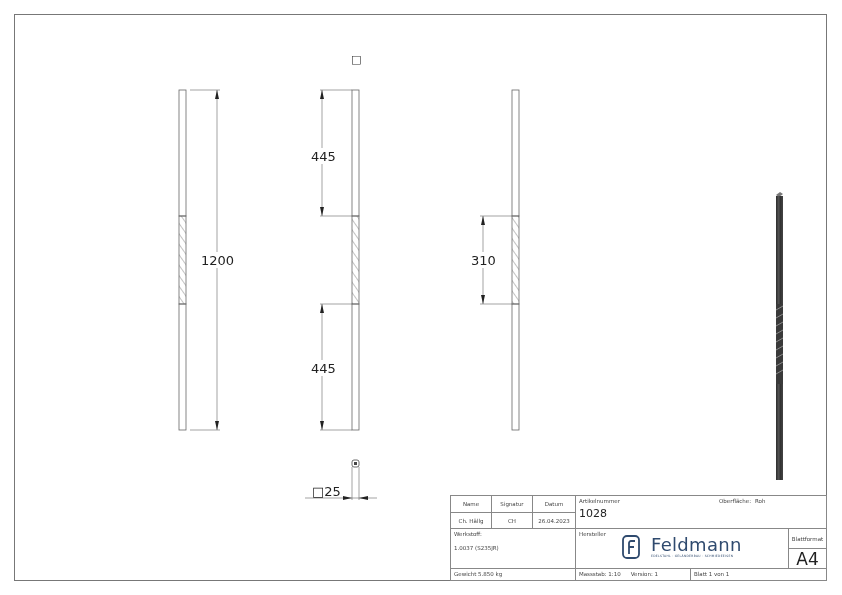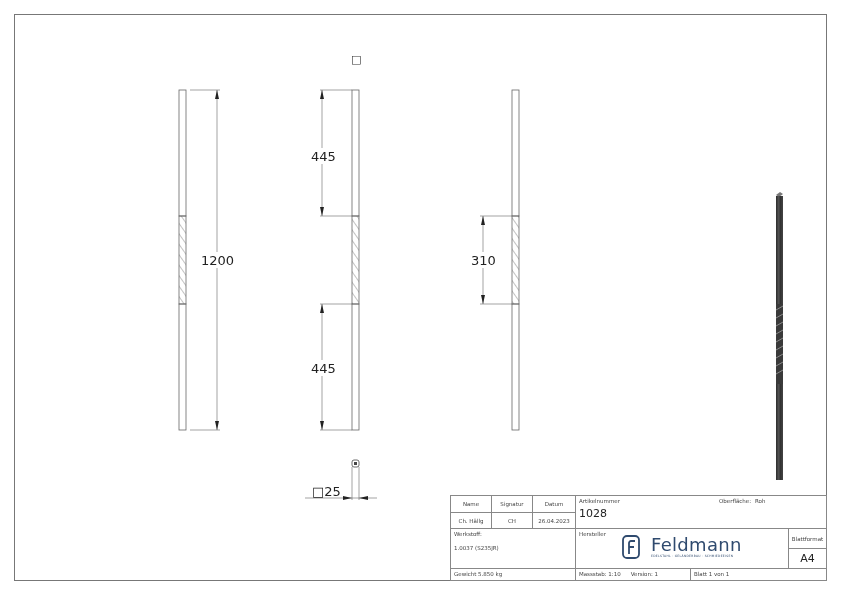--- a/index.html
+++ b/index.html
@@ -141,20 +141,20 @@
         <path d="M7 19 V8 a2 2 0 0 1 2 -2 H13 M7 12 H12" fill="none" stroke="#2f4a6e" stroke-width="1.8"></path>
       </svg>
       <div>
         <div class="logo-word">Feldmann</div>
         <div class="logo-sub">EDELSTAHL · GELÄNDERBAU · SCHMIEDEEISEN</div>
       </div>
     </div>
   </div>
 
   <div class="cell ctr" style="left:338px;top:33px;width:39px;height:21px;">Blattformat</div>
-  <div class="cell ctr big" style="left:338px;top:53px;width:39px;height:21px;font-size:11px;">A4</div>
+  <div class="cell ctr big" style="left:338px;top:53px;width:39px;height:21px;font-size:17px;">A4</div>
 
   <div class="cell" style="left:125px;top:73px;width:116px;height:13px;display:flex;gap:10px;">
     <span>Massstab: 1:10</span>
     <span>Version: 1</span>
   </div>
   <div class="cell" style="left:240px;top:73px;width:137px;height:13px;">Blatt 1 von 1</div>
 </div>
 
 </body></html>

